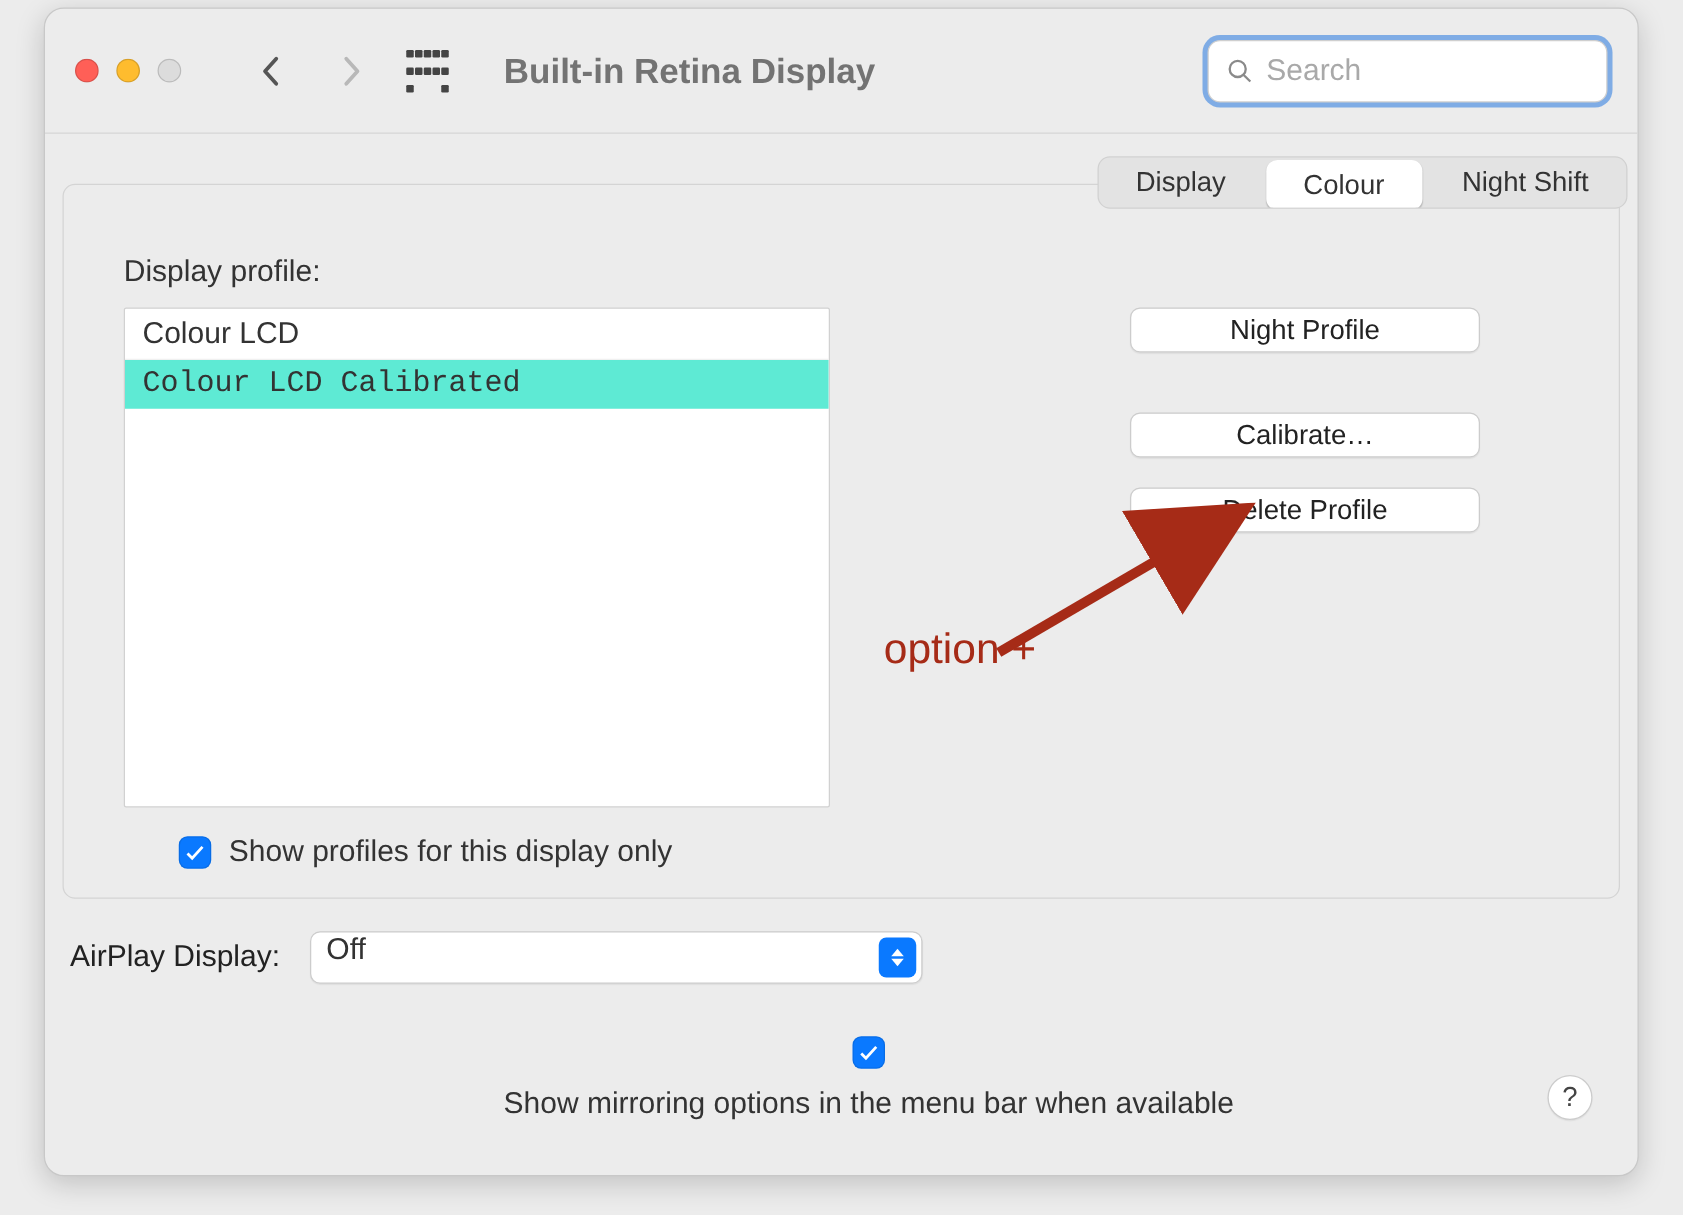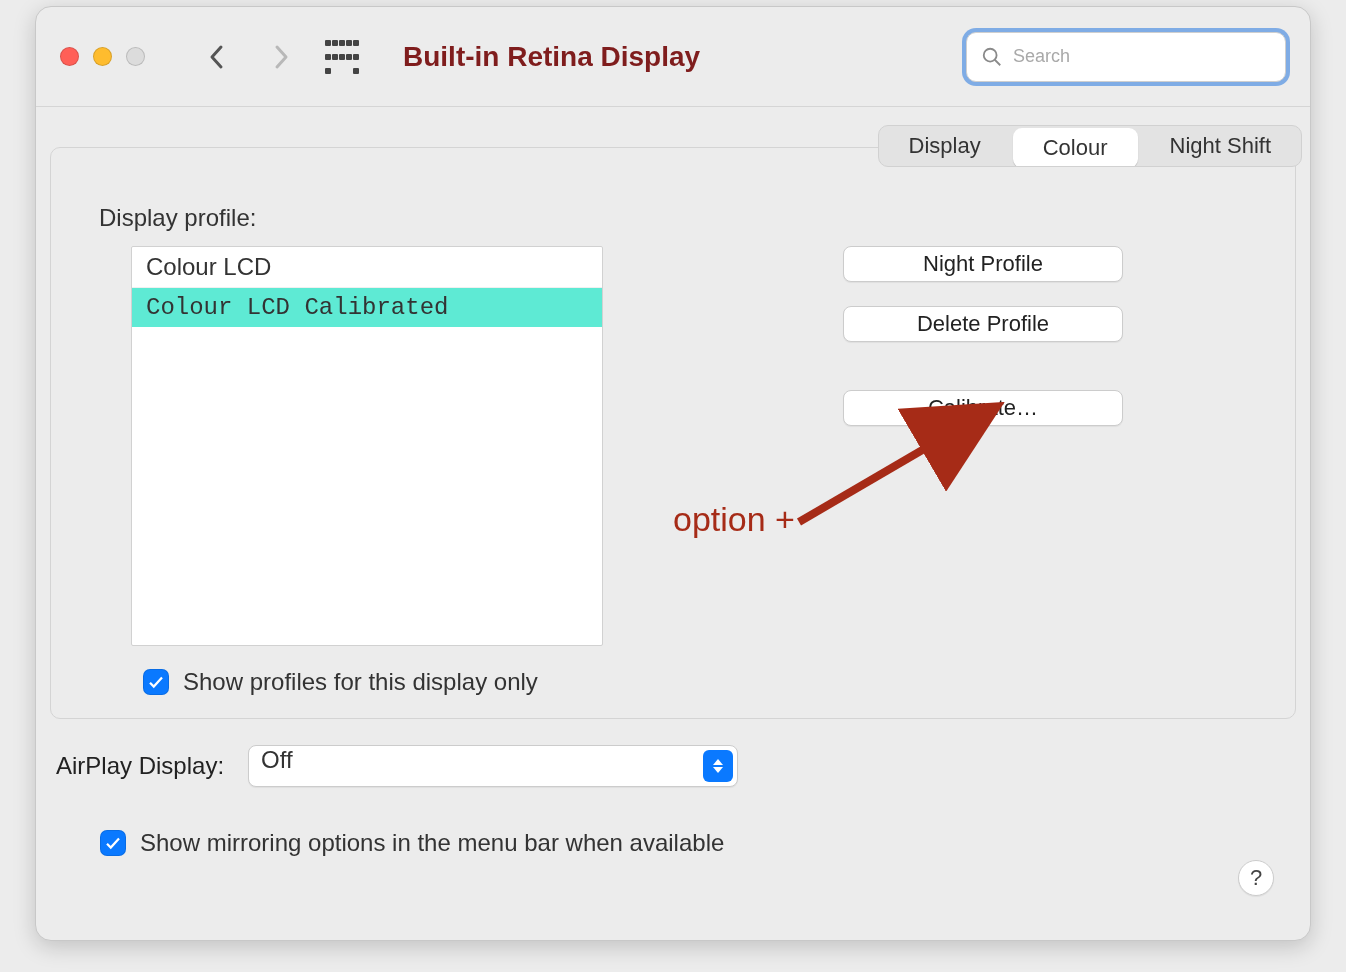--- a/index.html
+++ b/index.html
@@ -40,37 +40,37 @@
     color:#777; font-size:30px;
     border:none; background:transparent;
   }
   .nav-btn.enabled { color:#555; }
   .grid-icon {
     width:34px; height:34px; margin: 0 18px 0 2px;
     display:flex; flex-wrap:wrap; align-content:space-between; justify-content:space-between;
   }
   .grid-icon span { width:6px; height:6px; background:#444; border-radius:1px; }
   .title {
-    font-size:28px; font-weight:700; color:#7f1d1d;
+    font-size:28px; font-weight:700; color:#737373;
     margin-left:6px;
   }
   .spacer { flex:1; }
   .search-wrap {
     position:relative;
     width:320px; height:50px;
     border-radius:10px;
     background:#fff;
     border:1px solid #cfcfcf;
     box-shadow: 0 0 0 4px rgba(38,120,224,0.55);
   }
   .search-wrap svg { position:absolute; left:14px; top:13px; width:22px; height:22px; stroke:#8a8a8a; fill:none; stroke-width:2; }
   .search-wrap input {
     position:absolute; left:46px; right:10px; top:0; bottom:0;
     border:none; outline:none; background:transparent;
-    font-size:18px; color:#555;
+    font-size:24px; color:#555;
   }
   .search-wrap input::placeholder { color:#a9a9a9; }
 
   .body { padding: 18px 8px 0 8px; }
   .seg-wrap { display:flex; justify-content:flex-end; position:relative; z-index:2; }
   .seg {
     display:flex; background:#e3e3e3; border:1px solid #d1d1d1;
     border-radius:10px; overflow:hidden; height:42px;
   }
   .seg button {
@@ -87,24 +87,23 @@
     border:1px solid #d4d4d4;
     border-radius:10px;
     background:#ececec;
     padding: 56px 48px 22px 48px;
     position:relative;
   }
 
   .profile-label { font-size:24px; color:#333; margin-bottom:14px; }
   .row1 { display:flex; gap:240px; }
   .profile-list {
-    width:472px; height:400px;
+    width:565px; height:400px;
     background:#fff; border:1px solid #d1d1d1; border-radius:2px;
     overflow:hidden;
-    margin-left:32px;
   }
   .profile-list .item {
     padding:6px 14px; font-size:24px; color:#333;
     border-bottom:1px solid #f0f0f0;
   }
   .profile-list .item.selected { background:#5eead4; border-bottom:none;font-family:Liberation Mono, monospace; }
   .btn-col { display:flex; flex-direction:column; gap:24px; width:280px; }
   .mac-btn {
     height:36px; font-size:22px; color:#222;
     background:#fff; border:1px solid #ccc; border-radius:8px;
@@ -142,21 +141,21 @@
   .help-btn {
     position:absolute; right:36px; bottom:44px;
     width:36px; height:36px; border-radius:50%;
     background:#fff; border:1px solid #ccc;
     font-size:22px; color:#444; display:flex; align-items:center; justify-content:center;
     box-shadow:0 1px 1px rgba(0,0,0,0.06);
   }
 
   
   .anno-label {
-    position:absolute; left:622px; top:352px;
+    position:absolute; left:656px; top:352px;
     color:#a62b17; font-size:34px; font-weight:400;
   }
   .anno-svg { position:absolute; left:738px; top:254px; width:220px; height:130px; pointer-events:none; }
 </style>
 </head>
 <body>
 
 <div class="window">
 
   <div class="toolbar">
@@ -213,22 +212,22 @@
 
     <div class="panel">
       <div class="profile-label">Display profile:</div>
       <div class="row1">
         <div class="profile-list">
           <div class="item">Colour LCD</div>
           <div class="item selected">Colour LCD Calibrated</div>
         </div>
         <div class="btn-col">
           <button class="mac-btn">Night Profile</button>
+          <button class="mac-btn spaced-top">Calibrate…</button>
           <button class="mac-btn">Delete Profile</button>
-          <button class="mac-btn spaced-top">Calibrate…</button>
         </div>
       </div>
 
       <svg class="anno-svg" viewBox="0 0 220 130">
         <defs>
           <marker id="ah" markerWidth="12" markerHeight="12" refX="9" refY="6" orient="auto">
             <path d="M0,0 L12,6 L0,12 Z" fill="#a62b17"></path>
           </marker>
         </defs>
         <line x1="10" y1="120" x2="195" y2="12" stroke="#a62b17" stroke-width="8" marker-end="url(#ah)"></line>
@@ -246,21 +245,21 @@
     </div>
 
     <div class="footer">
       <div class="airplay-row">
         <span>AirPlay Display:</span>
         <div class="select">
           <span>Off</span>
           <div class="chev"></div>
         </div>
       </div>
-      <div class="check-row" style="margin-top:42px;">
+      <div class="check-row" style="margin-top:42px;flex-direction:column;">
         <div class="chk">
           <svg viewBox="0 0 24 24">
               <polyline points="4,13 9,18 20,6"></polyline>
             </svg>
         </div>
         <span>Show mirroring options in the menu bar when available</span>
       </div>
     </div>
   </div>
 

